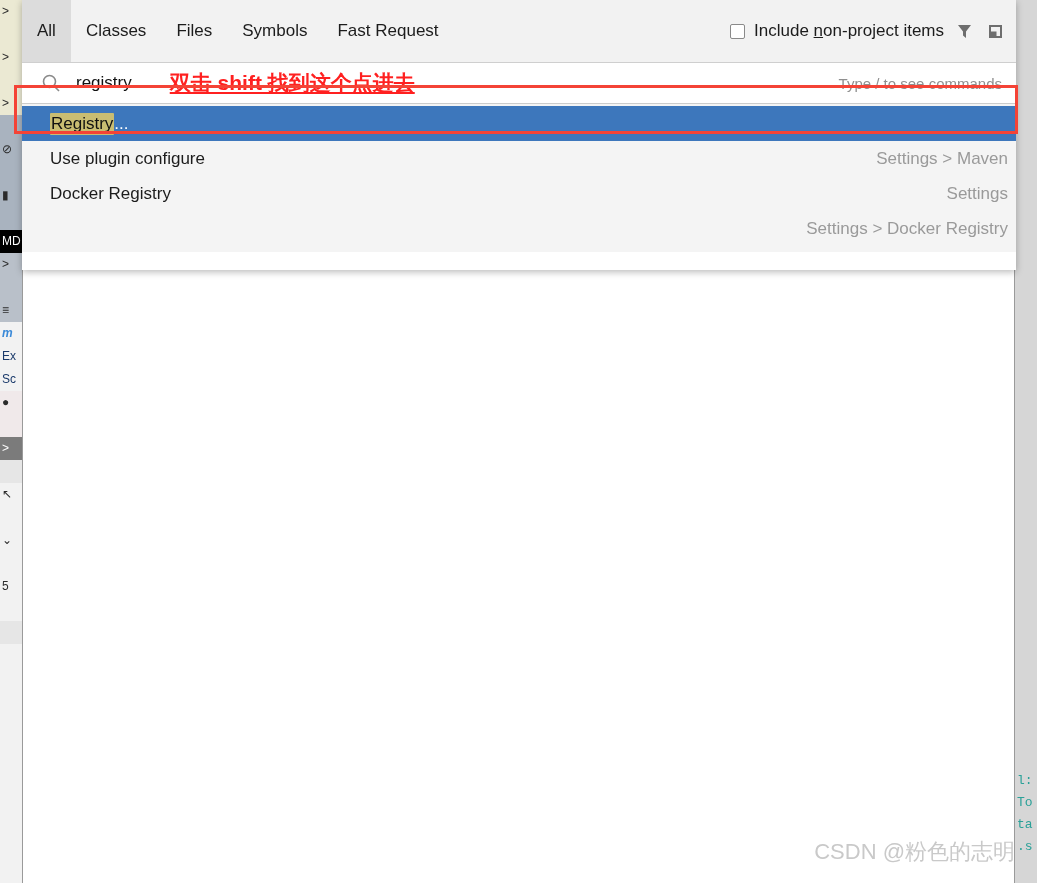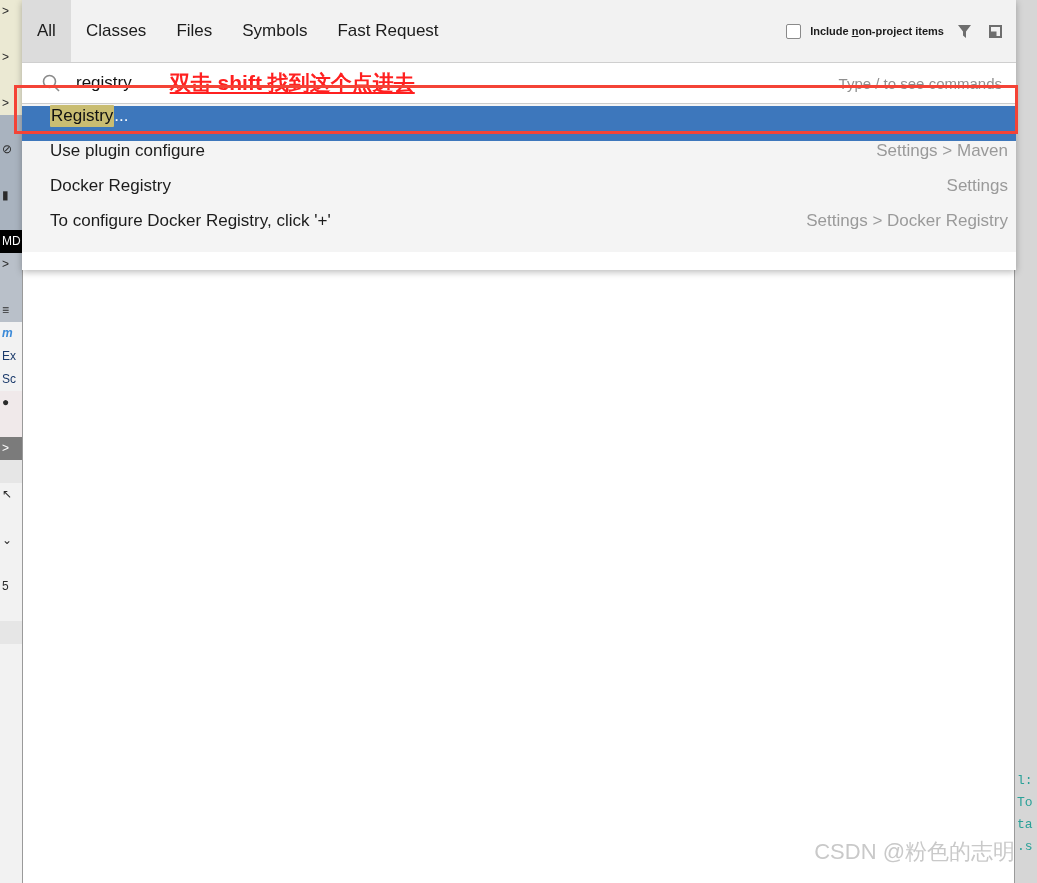--- a/index.html
+++ b/index.html
@@ -111,24 +111,23 @@
     gap: 9px;
   }
   .cb {
     width: 15px; height: 15px;
     border: 1px solid #8a8a8a;
     background: #ffffff;
     border-radius: 2px;
     box-sizing: border-box;
   }
   #nonproject-label {
-    font-size: 11px;
+    font-size: 17px;
     color: #1c1c1c;
     white-space: nowrap;
-    font-weight: bold;
   }
   #nonproject-label u { text-decoration: underline; }
   .tbicon {
     width: 22px; height: 22px;
     display: flex; align-items: center; justify-content: center;
   }
 
   
   #search-row {
     height: 40px;
@@ -165,21 +164,21 @@
   
   #results-list {
     background: #f4f4f4;
     border-top: 1px solid #cccccc;
     padding-top: 2px;
     padding-bottom: 6px;
   }
   .result-row {
     height: 35px;
     display: flex;
-    align-items: flex-start;
+    align-items: center;
     padding: 0 4px 0 28px;
     box-sizing: border-box;
     font-size: 17px;
     color: #1c1c1c;
     white-space: nowrap;
   }
   .result-row.selected {
     background: #3d77bc;
     color: #ffffff;
   }
@@ -340,21 +339,20 @@
       <span class="row-location">Settings &gt; Maven</span>
     </div>
 
     <div class="result-row">
       <span>Docker Registry</span>
       <span class="row-spacer"></span>
       <span class="row-location">Settings</span>
     </div>
 
     <div class="result-row">
-      <span>To configure Docker Registry, click '+'</span>
       <span class="row-spacer"></span>
       <span class="row-location">Settings &gt; Docker Registry</span>
     </div>
 
   </div>
 
   <div id="results-bottom-filler"></div>
 </div>
 
 <div id="annotation-box"></div>

